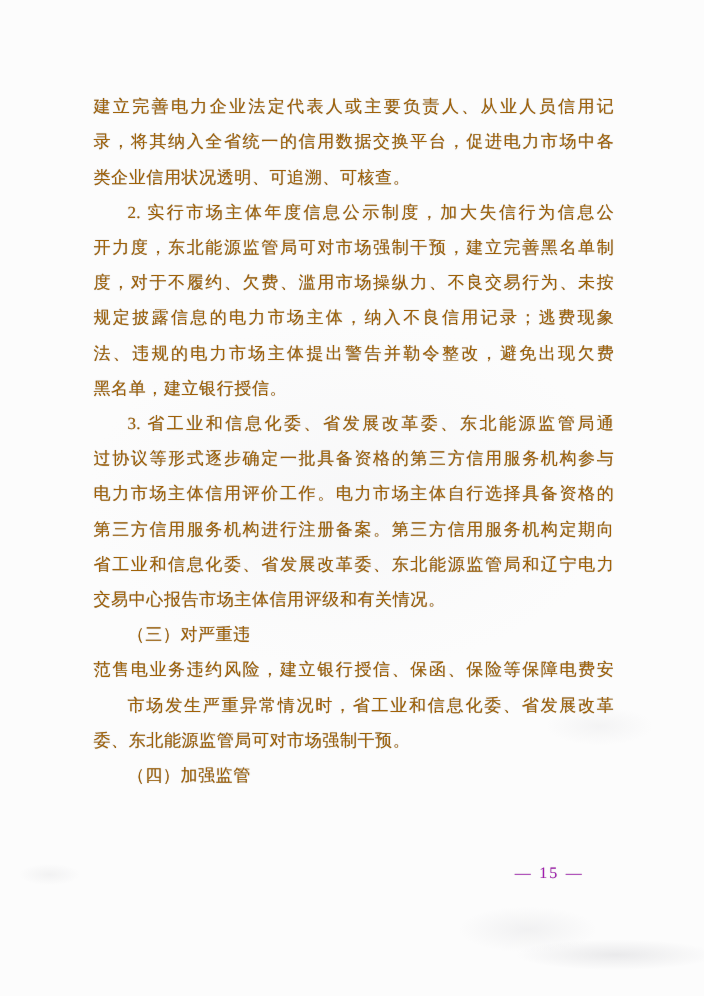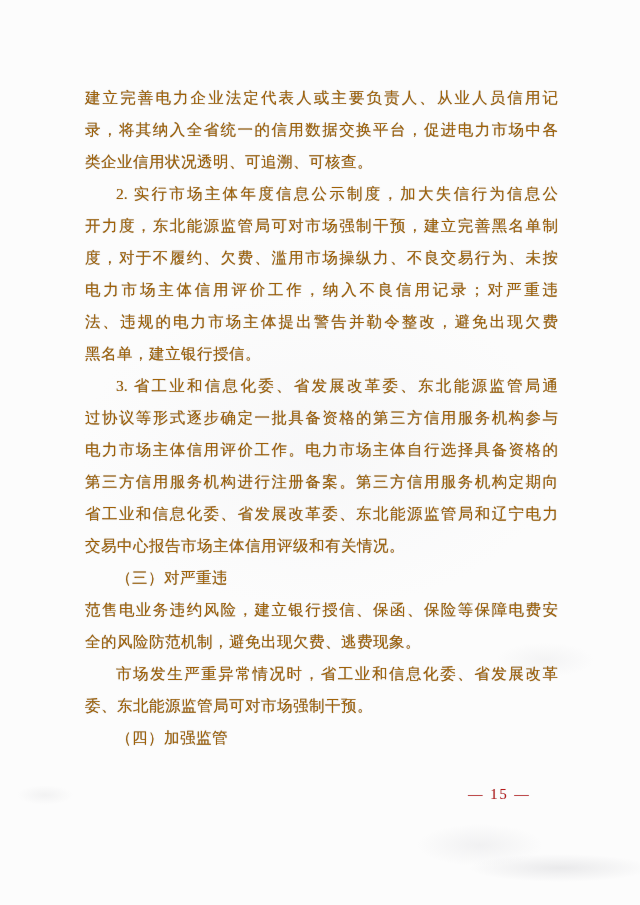--- a/index.html
+++ b/index.html
@@ -53,62 +53,61 @@
   }
   .line.indent {
     text-indent: 31px;
   }
   .page-number {
     position: absolute;
     top: 784px;
     left: 468px;
     font-size: 14.5px;
     line-height: 20px;
-    color: #b91c1c;
+    color: #a21caf;
     letter-spacing: 2px;
     text-shadow: 0 0 1px rgba(80,80,85,0.4);
   }
 </style>
 </head>
 <body>
 
 <div class="page">
   <div class="text-block">
 
     <div class="para">
       <p class="line just">建立完善电力企业法定代表人或主要负责人、从业人员信用记</p>
       <p class="line just">录，将其纳入全省统一的信用数据交换平台，促进电力市场中各</p>
       <p class="line">类企业信用状况透明、可追溯、可核查。</p>
     </div>
 
     <div class="para">
       <p class="line just indent">2. 实行市场主体年度信息公示制度，加大失信行为信息公</p>
       <p class="line just">开力度，东北能源监管局可对市场强制干预，建立完善黑名单制</p>
       <p class="line just">度，对于不履约、欠费、滥用市场操纵力、不良交易行为、未按</p>
-      <p class="line just">电力市场主体信用评价工作，纳入不良信用记录；对严重违</p>
+      <p class="line just">规定披露信息的电力市场主体，纳入不良信用记录；逃费现象</p>
       <p class="line just">法、违规的电力市场主体提出警告并勒令整改，避免出现欠费</p>
       <p class="line">黑名单，建立银行授信。</p>
     </div>
 
     <div class="para">
       <p class="line just indent">3. 省工业和信息化委、省发展改革委、东北能源监管局通</p>
       <p class="line just">过协议等形式逐步确定一批具备资格的第三方信用服务机构参与</p>
       <p class="line just">电力市场主体信用评价工作。电力市场主体自行选择具备资格的</p>
       <p class="line just">第三方信用服务机构进行注册备案。第三方信用服务机构定期向</p>
       <p class="line just">省工业和信息化委、省发展改革委、东北能源监管局和辽宁电力</p>
       <p class="line">交易中心报告市场主体信用评级和有关情况。</p>
     </div>
 
     <div class="para">
       <p class="line indent">（三）对严重违</p>
     </div>
 
     <div class="para">
       <p class="line just">范售电业务违约风险，建立银行授信、保函、保险等保障电费安</p>
-      <p class="line">全的风险防范机制，避免出现欠费、逃费现象。</p>
     </div>
 
     <div class="para">
       <p class="line just indent">市场发生严重异常情况时，省工业和信息化委、省发展改革</p>
       <p class="line">委、东北能源监管局可对市场强制干预。</p>
     </div>
 
     <div class="para">
       <p class="line indent">（四）加强监管</p>
     </div>

